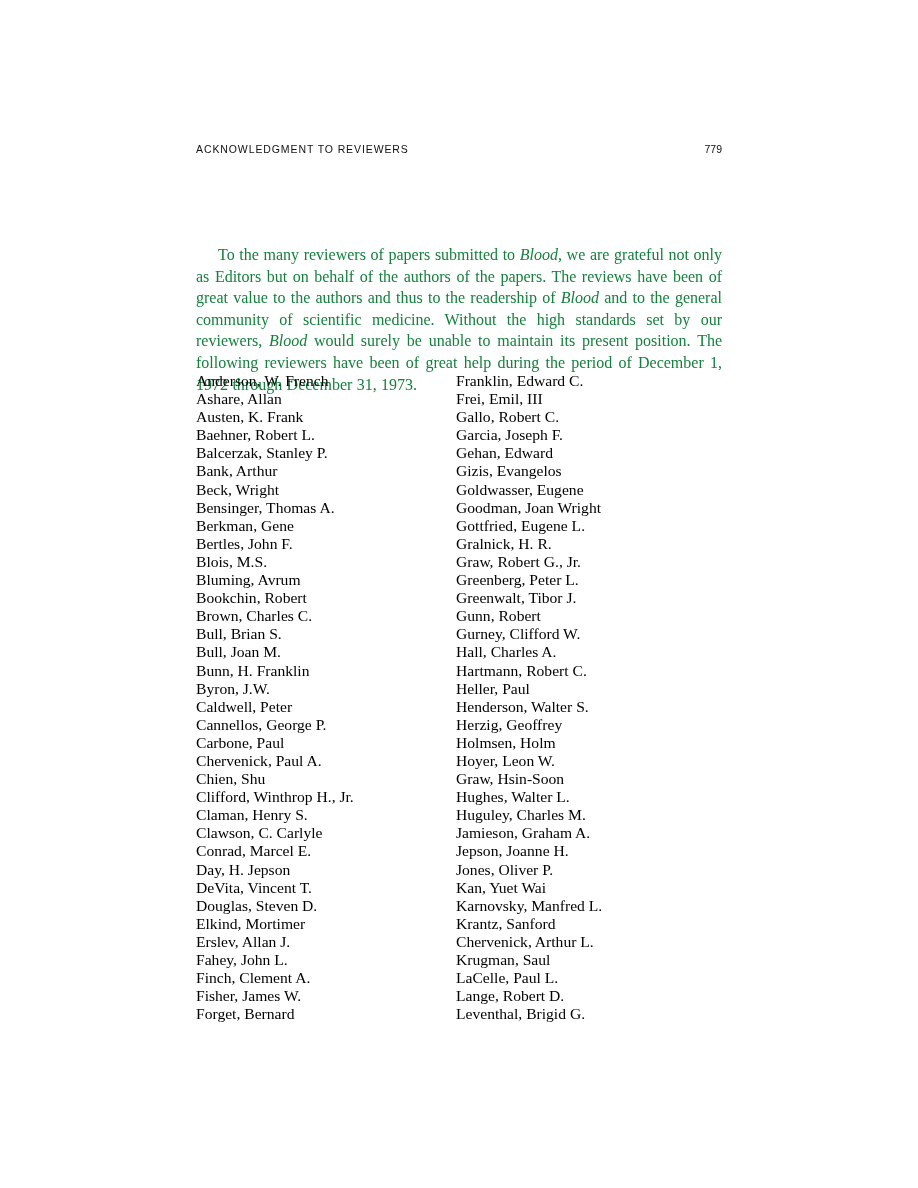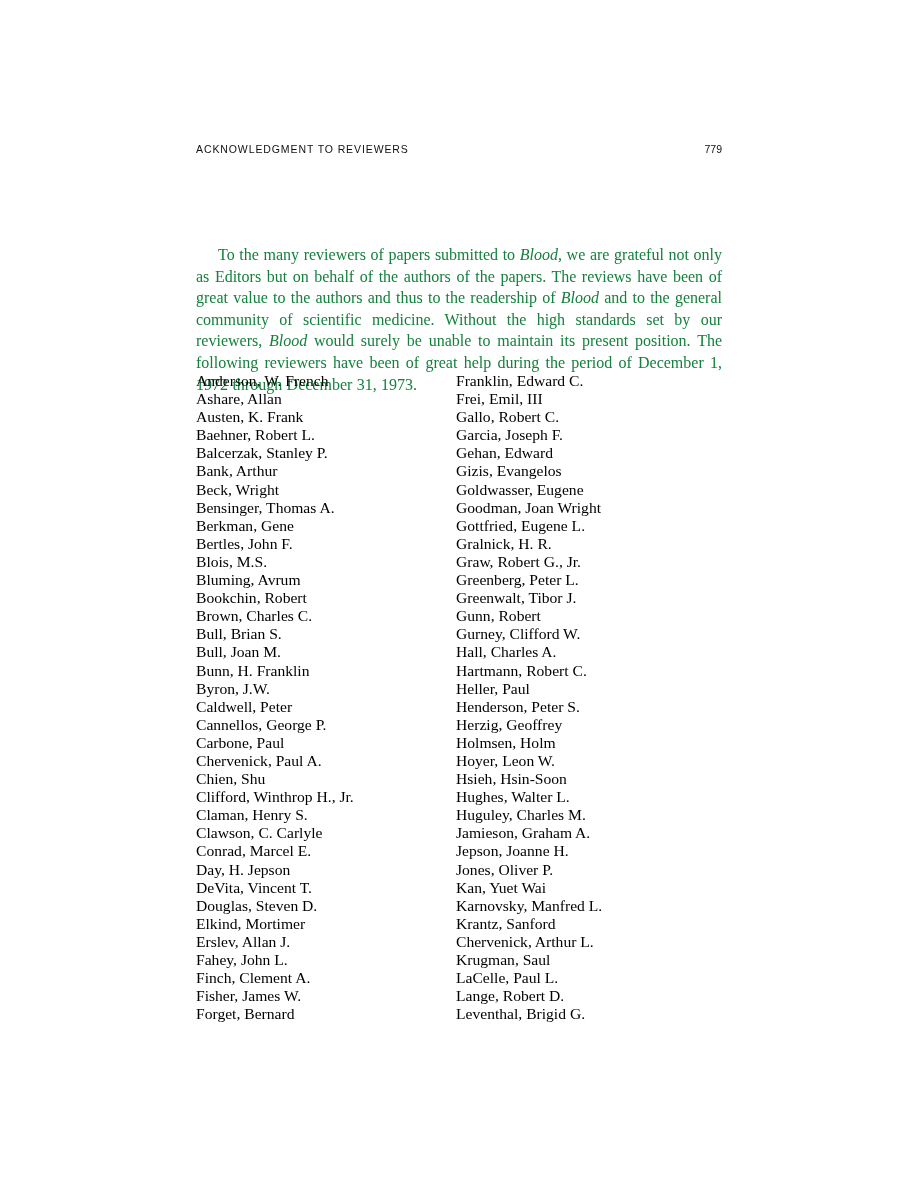--- a/index.html
+++ b/index.html
@@ -155,25 +155,25 @@
         <div class="name">Gottfried, Eugene L.</div>
         <div class="name">Gralnick, H. R.</div>
         <div class="name">Graw, Robert G., Jr.</div>
         <div class="name">Greenberg, Peter L.</div>
         <div class="name">Greenwalt, Tibor J.</div>
         <div class="name">Gunn, Robert</div>
         <div class="name">Gurney, Clifford W.</div>
         <div class="name">Hall, Charles A.</div>
         <div class="name">Hartmann, Robert C.</div>
         <div class="name">Heller, Paul</div>
-        <div class="name">Henderson, Peter S.</div>
+        <div class="name">Henderson, Walter S.</div>
         <div class="name">Herzig, Geoffrey</div>
         <div class="name">Holmsen, Holm</div>
         <div class="name">Hoyer, Leon W.</div>
-        <div class="name">Hsieh, Hsin-Soon</div>
+        <div class="name">Graw, Hsin-Soon</div>
         <div class="name">Hughes, Walter L.</div>
         <div class="name">Huguley, Charles M.</div>
         <div class="name">Jamieson, Graham A.</div>
         <div class="name">Jepson, Joanne H.</div>
         <div class="name">Jones, Oliver P.</div>
         <div class="name">Kan, Yuet Wai</div>
         <div class="name">Karnovsky, Manfred L.</div>
         <div class="name">Krantz, Sanford</div>
         <div class="name">Chervenick, Arthur L.</div>
         <div class="name">Krugman, Saul</div>

